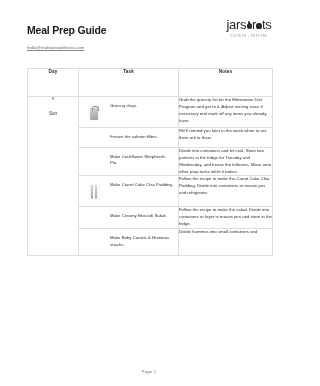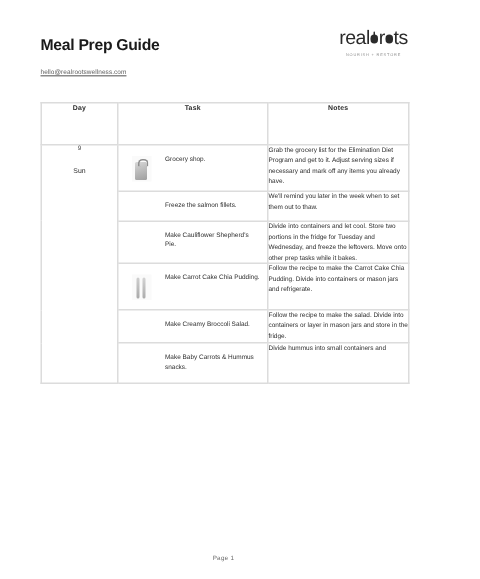--- a/index.html
+++ b/index.html
@@ -250,21 +250,21 @@
 <body>
 
 <div class="page">
 
   <div class="header">
     <div class="doc-title">Meal Prep Guide</div>
     <a class="doc-email" href="#">hello@realrootswellness.com</a>
 
     <div class="logo">
       <div class="logo-word">
-        <span class="seg">real</span>
+        <span class="seg">jars</span>
           <span class="logo-dot leafy"></span>
           <span class="seg">r</span>
           <span class="logo-dot"></span>
           <span class="seg">ts</span>
       </div>
       <div class="logo-tag">NOURISH + RESTORE</div>
     </div>
   </div>
 
   <div class="tbl-wrap">

